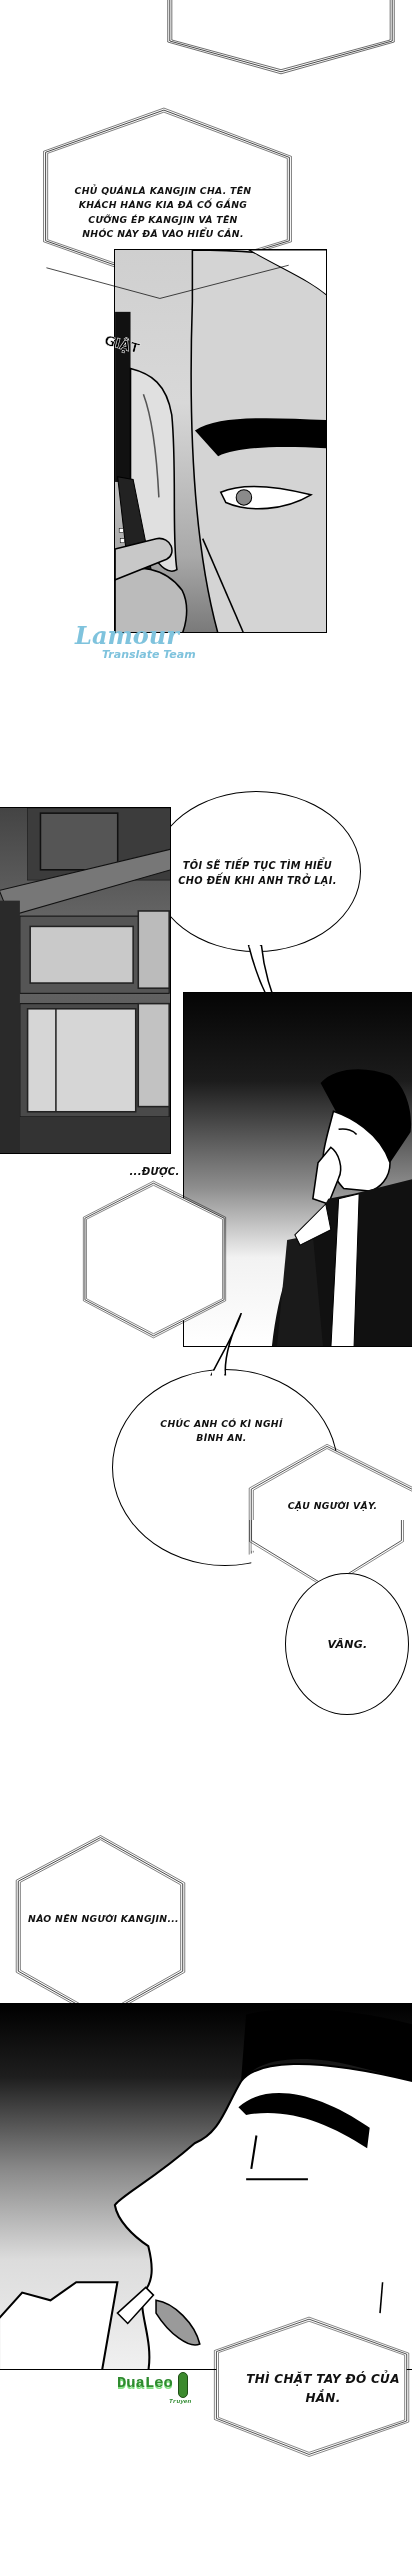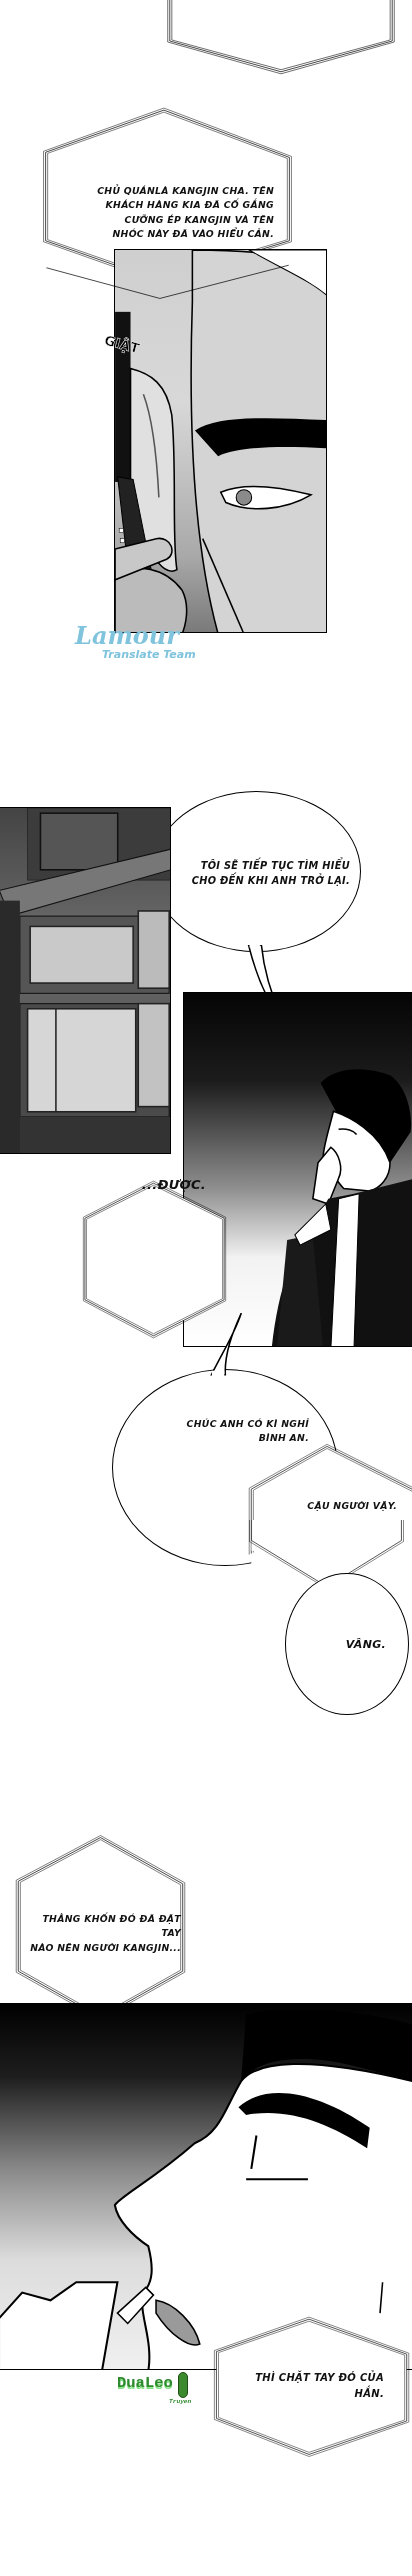--- a/index.html
+++ b/index.html
@@ -1,21 +1,21 @@
 <!DOCTYPE html>
 <html style="font-size:8.2px"><head>
   <meta charset="utf-8">
   <style>
     * { box-sizing: border-box; margin: 0; padding: 0; }
     html, body { width: 412px; background: #ffffff; }
     body { position: relative; height: 3297px; overflow: hidden; font-family: "DejaVu Sans", sans-serif; }
     .abs { position: absolute; }
     .panel { position: absolute; overflow: hidden; border: 1.5px solid #000; }
     .bubble-text {
-      position: absolute; text-align: right; color: #111;
+      position: absolute; text-align: center; color: #111;
       font-family: "DejaVu Sans", sans-serif; font-weight: bold;
       letter-spacing: 0.3px; line-height: 1.55; font-style: italic;
     }
     .round-bubble {
       position: absolute; background: #fff; border: 1.5px solid #000; border-radius: 50%;
     }
     svg { display: block; }
     .sfx {
       position: absolute; font-family: "DejaVu Sans", sans-serif; font-weight: bold;
       color: #000; -webkit-text-stroke: 0.5px #fff; transform: rotate(15deg); font-size: 13.4px;
@@ -138,21 +138,21 @@
 </div>
 
 <svg class="abs" style="left:77px;top:1177px;" width="155" height="165" viewBox="0 0 300 320">
   <polygon points="15,80 148,12 285,80 285,238 148,308 15,238" fill="#fff" stroke="none"></polygon>
   <g stroke="#000" stroke-width="1.3" fill="none">
     <polygon points="15,80 148,12 285,80 285,238 148,308 15,238"></polygon>
     <polygon points="12,78 148,8 288,78 288,240 148,312 12,240" opacity="0.7"></polygon>
     <polygon points="18,82 148,16 282,82 282,236 148,304 18,236" opacity="0.7"></polygon>
   </g>
 </svg>
-<div class="bubble-text" style="left:103px;top:1168px;width:103px;font-size:13px;top:1164px;margin-top:11px;">...ĐƯỢC.</div>
+<div class="bubble-text" style="left:103px;top:1168px;width:103px;font-size:10px;top:1164px;">...ĐƯỢC.</div>
 
 <div class="round-bubble" style="left:112px;top:1369px;width:226px;height:197px;"></div>
 <svg class="abs" style="left:183px;top:1313px;" width="62" height="67" viewBox="0 0 120 130">
   <path d="M55 120 C 80 70, 100 40, 113 0 C 95 40, 80 80, 82 120 Z" fill="#fff" stroke="#000" stroke-width="3"></path>
   <rect x="56" y="112" width="24" height="14" fill="#fff"></rect>
 </svg>
 <div class="bubble-text" style="left:134px;top:1417px;width:175px;font-size:9.3px;">
   <div>CHÚC ANH CÓ KÌ NGHỈ</div>
   <div>BÌNH AN.</div>
 </div>
@@ -180,21 +180,20 @@
 
 <svg class="abs" style="left:7.7px;top:1832px;" width="185" height="191" viewBox="0 0 360 370">
   <polygon points="20,95 180,10 340,100 340,270 180,360 20,270" fill="#fff" stroke="none"></polygon>
   <g stroke="#000" stroke-width="1.4" fill="none">
     <polygon points="20,95 180,10 340,100 340,270 180,360 20,270"></polygon>
     <polygon points="16,93 180,6 344,98 344,272 180,364 16,272" opacity="0.7"></polygon>
     <polygon points="24,97 180,14 336,102 336,268 180,356 24,268" opacity="0.7"></polygon>
   </g>
 </svg>
 <div class="bubble-text" style="left:26px;top:1912px;width:155px;font-size:9.3px;">
-  <div>THẰNG KHỐN ĐÓ ĐÃ ĐẶT TAY</div>
   <div>NÀO NÊN NGƯỜI KANGJIN...</div>
 </div>
 
 <div class="panel" style="left:-1.5px;top:2003px;width:415px;height:367px;background:linear-gradient(180deg,#000 0%,#1e1e1e 20%,#888 45%,#dcdcdc 70%,#f0f0f0 100%);border-left:none;border-right:none;border-top:1.5px solid #000;">
   <svg width="415" height="367" viewBox="0 0 806 712">
 
     <path d="M480 20 C 560 0, 700 10, 806 40 L806 150 C 760 140, 700 120, 640 110 C 560 100, 500 110, 470 150 Z" fill="#000"></path>
 
     <path d="M470 150 C 500 110, 600 100, 806 150 L806 712 L290 712 C 300 650, 270 600, 280 560 C 300 540, 300 510, 290 470 C 260 450, 230 420, 225 390 C 240 370, 300 340, 380 270 C 430 250, 440 200, 470 150 Z" fill="#fff" stroke="#000" stroke-width="4"></path>
 
@@ -213,21 +212,21 @@
 </div>
 
 <svg class="abs" style="left:206px;top:2313px;" width="206" height="144" viewBox="0 0 400 280">
   <polygon points="20,75 200,12 390,80 390,210 200,275 20,205" fill="#fff" stroke="none"></polygon>
   <g stroke="#000" stroke-width="1.3" fill="none">
     <polygon points="20,75 200,12 390,80 390,210 200,275 20,205"></polygon>
     <polygon points="16,73 200,8 394,78 394,212 200,279 16,207" opacity="0.7"></polygon>
     <polygon points="24,77 200,16 386,82 386,208 200,271 24,203" opacity="0.7"></polygon>
   </g>
 </svg>
-<div class="bubble-text" style="left:214px;top:2370px;width:170px;font-size:10px;">
+<div class="bubble-text" style="left:238px;top:2370px;width:170px;font-size:12px;">
   <div>THÌ CHẶT TAY ĐÓ CỦA</div>
   <div>HẮN.</div>
 </div>
 
 <div class="watermark-dualeo" style="left:117px;top:2372px;">
   <span style="font-size:15.5px;text-shadow:0 2.1px 0 #7fe07f;">DuaLeo</span>
   <span style="display:inline-block;width:10.3px;height:26px;background:#3c8a2e;border-radius:5.2px;vertical-align:middle;border:1px solid #1f4f17;"></span>
   <div style="font-size:6.2px;font-style:italic;margin-left:52px;color:#2f8a2f;">Truyen</div>
 </div>
 

